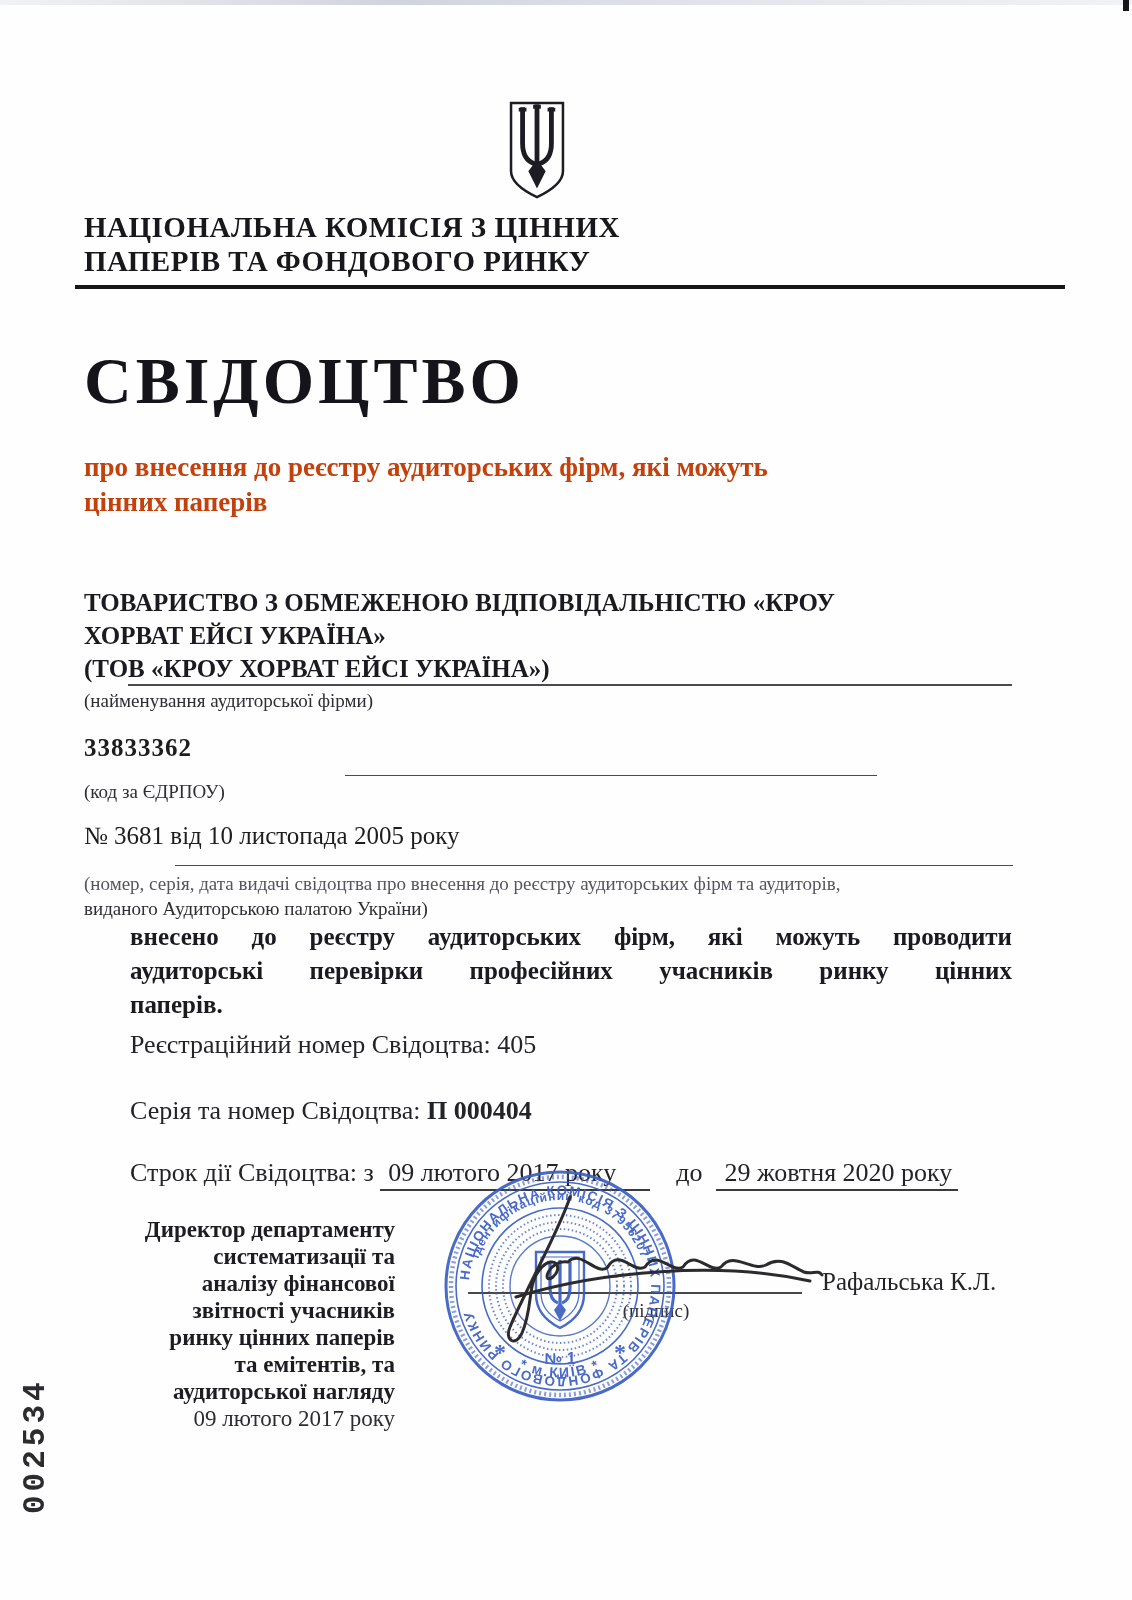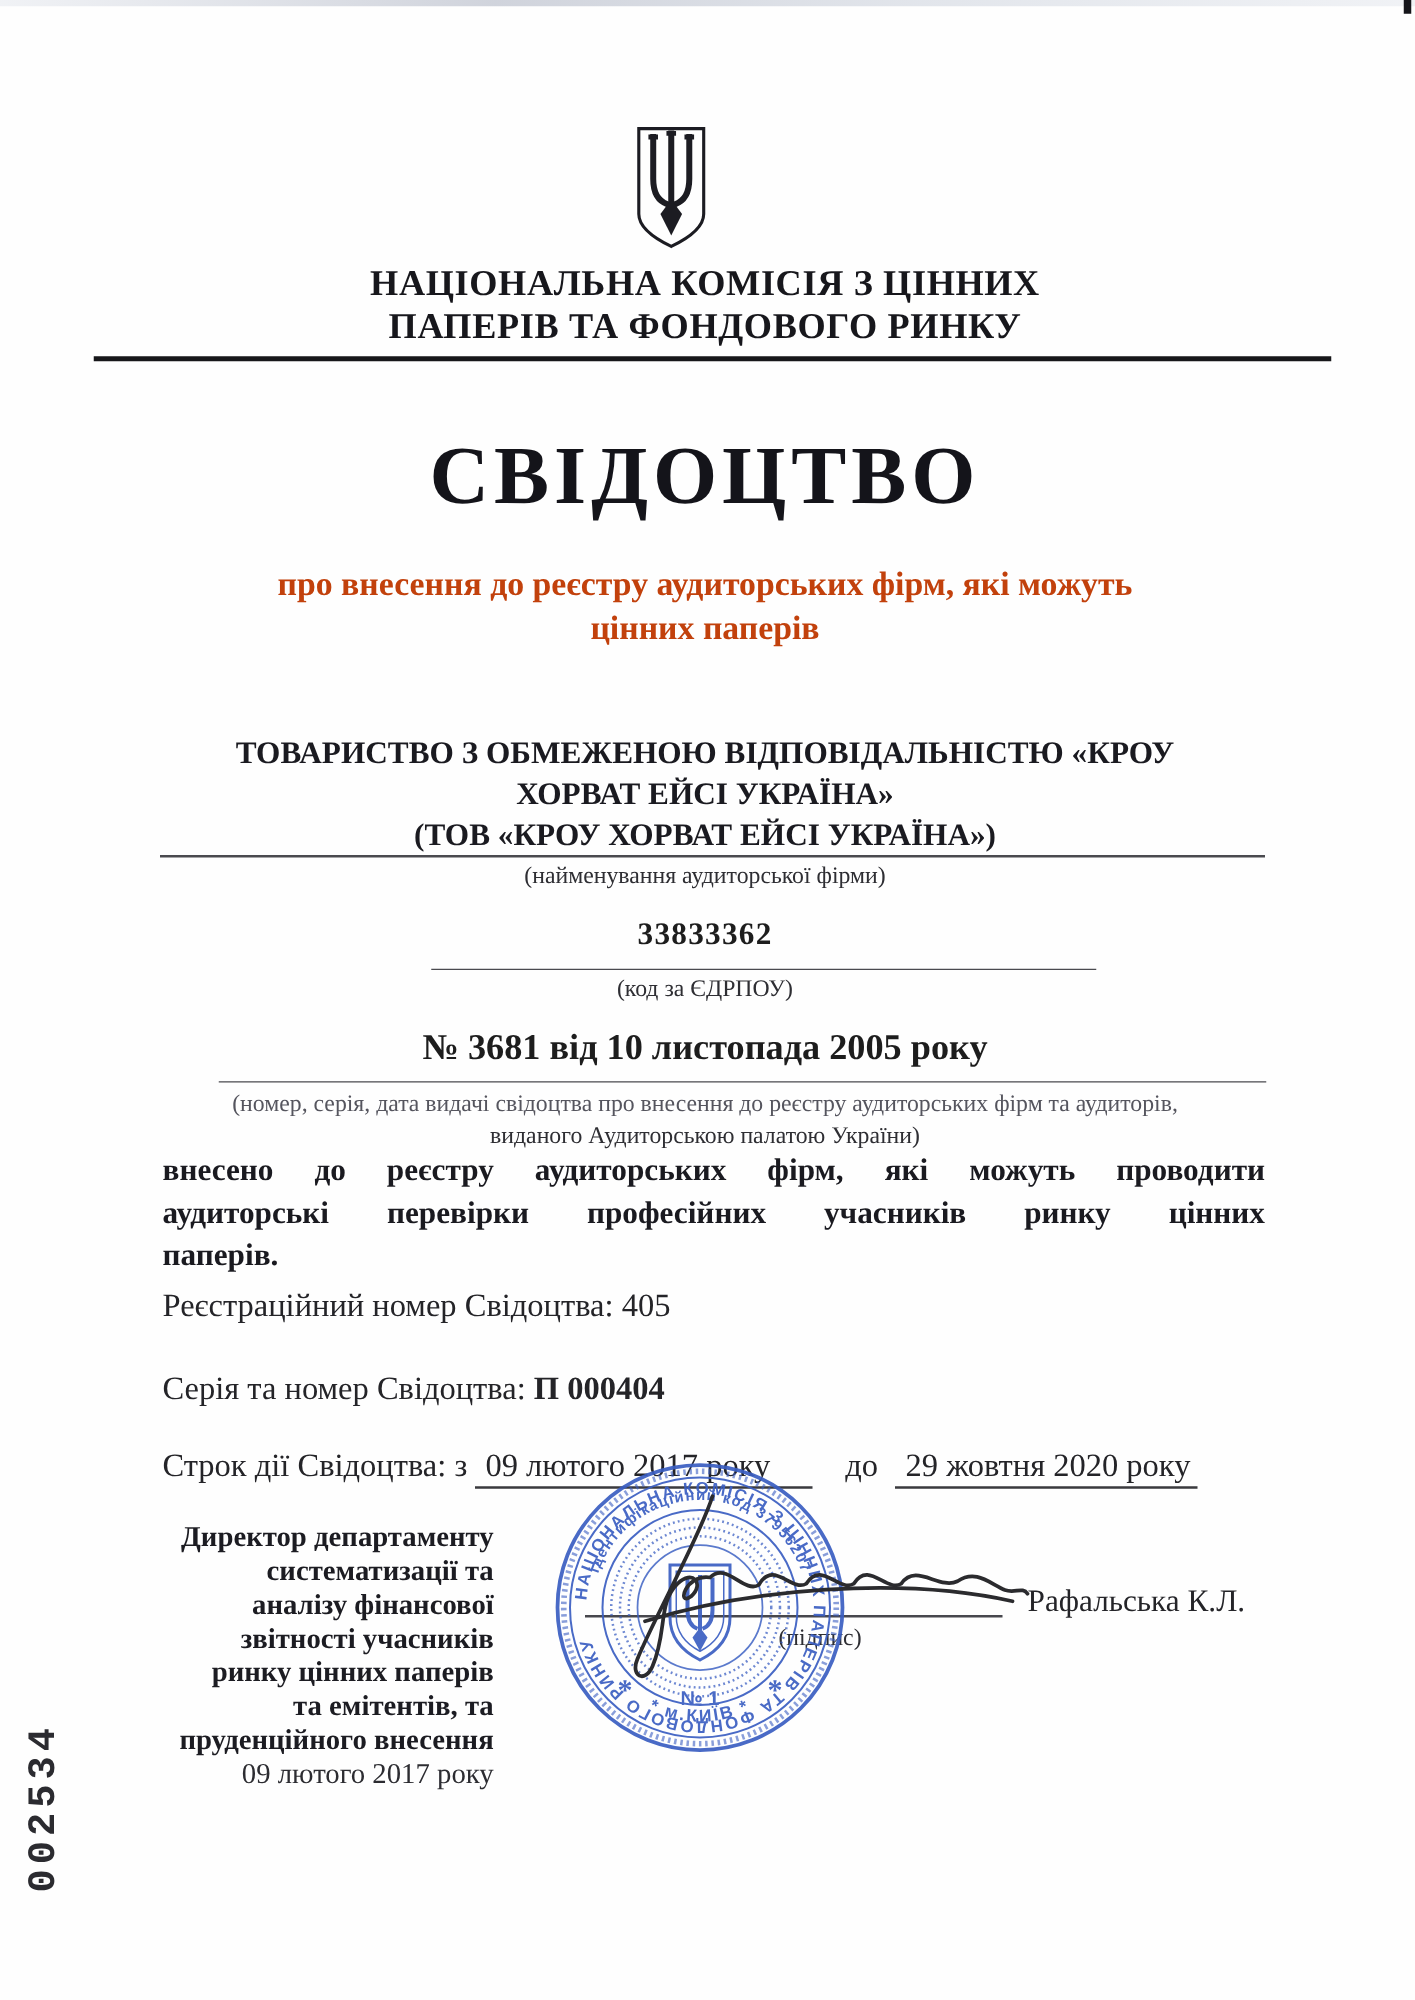--- a/index.html
+++ b/index.html
@@ -8,39 +8,39 @@
     width:1132px;height:1600px;
     background:#fefefe;
     font-family:"Liberation Serif", serif;
     color:#1d1d1d;
     overflow:hidden;
   }
   .scan-top-edge{position:absolute;top:0;left:0;width:1132px;height:5px;
     background:linear-gradient(to right,#eef0f4,#c8ccd6 35%,#dde1e8 65%,#eef0f4);opacity:.85;}
   .scan-corner-mark{position:absolute;top:0;left:1123px;width:6px;height:11px;background:#15151a;}
 
-  .centerband{position:absolute;left:84px;width:960px;text-align:center;}
+  .centerband{position:absolute;left:84px;width:960px;text-align:left;}
 
   .emblem{position:absolute;left:506px;top:100px;}
 
   .org-name{top:210px;font-size:29px;font-weight:bold;line-height:34px;letter-spacing:.5px;color:#17171c;}
   .divider{position:absolute;left:75px;top:285px;width:990px;height:4px;background:#17171a;}
 
   .doc-title{top:343px;font-size:66px;font-weight:bold;letter-spacing:4px;color:#14141a;}
   .subtitle{top:450px;font-size:27px;font-weight:bold;line-height:35px;color:#c2410c;}
 
   .company{top:586px;font-size:25px;font-weight:bold;line-height:33px;color:#1a1a20;}
   .rule{position:absolute;height:0;border-top:2px solid #4a4a4f;}
   .rule-company{left:128px;top:684px;width:884px;}
   .small-caption{font-size:19px;color:#2e2e33;}
   .cap-company{top:690px;}
   .edrpou-code{top:734px;font-size:25px;font-weight:bold;letter-spacing:1px;}
   .rule-edrpou{left:345px;top:775px;width:532px;border-top-width:1.5px;}
   .cap-edrpou{top:781px;}
-  .number-line{top:822px;font-size:29px;font-weight:bold;}
+  .number-line{top:822px;font-size:25px;font-weight:normal;}
   .rule-number{left:175px;top:865px;width:838px;border-top-width:1.5px;}
   .cap-number{top:871px;line-height:25px;}
   .cap-number .dim{color:#55555e;}
 
   .body-par{position:absolute;left:130px;top:920px;width:882px;font-size:25px;font-weight:bold;line-height:34px;color:#1a1a20;}
   .body-par .just{text-align:justify;text-align-last:justify;}
 
   .detail-line{position:absolute;left:130px;font-size:26px;color:#242428;}
   .d-reg{top:1030px;}
   .d-series{top:1096px;}
@@ -144,21 +144,21 @@
     <span class="u-date first">09 лютого 2017 року</span><span class="gap-do"></span><span>до</span><span class="gap-do2"></span><span class="u-date">29 жовтня 2020 року</span>
   </div>
 
   <div class="signer-block">
     <div>Директор департаменту</div>
     <div>систематизації та</div>
     <div>аналізу фінансової</div>
     <div>звітності учасників</div>
     <div>ринку цінних паперів</div>
     <div>та емітентів, та</div>
-    <div>пруденційного внесення</div>
+    <div>аудиторської нагляду</div>
     <div class="signer-date">09 лютого 2017 року</div>
   </div>
 
   <div class="sig-line"></div>
   <div class="sig-caption">(підпис)</div>
   <div class="signer-name">Рафальська К.Л.</div>
 
   <div class="stamp">
     <svg width="264" height="264" viewBox="0 0 264 264">
       <g stroke="#3a5ec2" fill="none">

